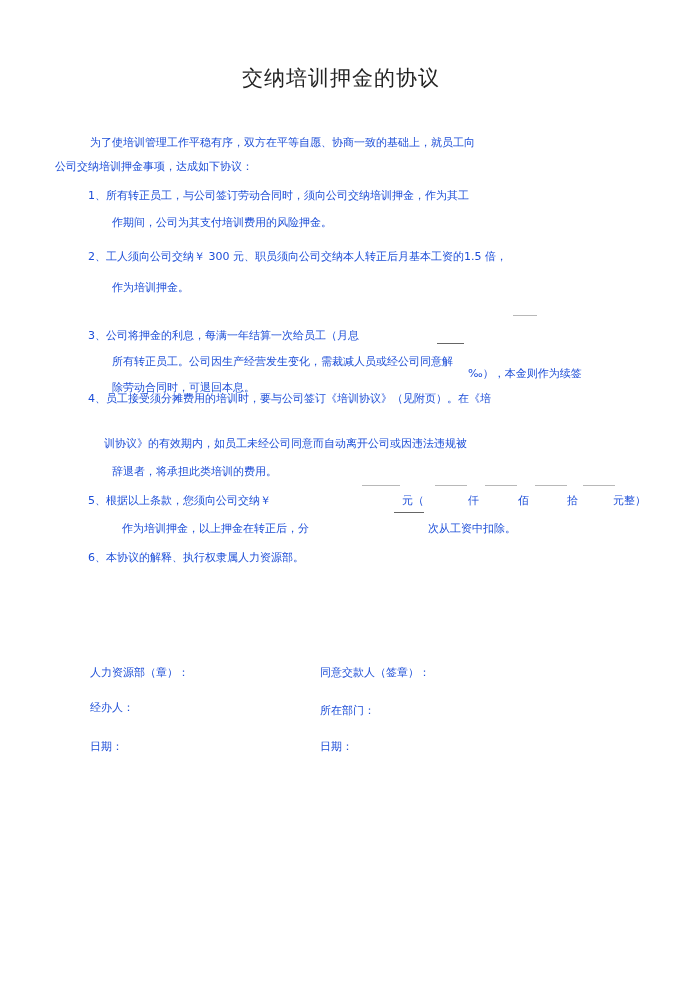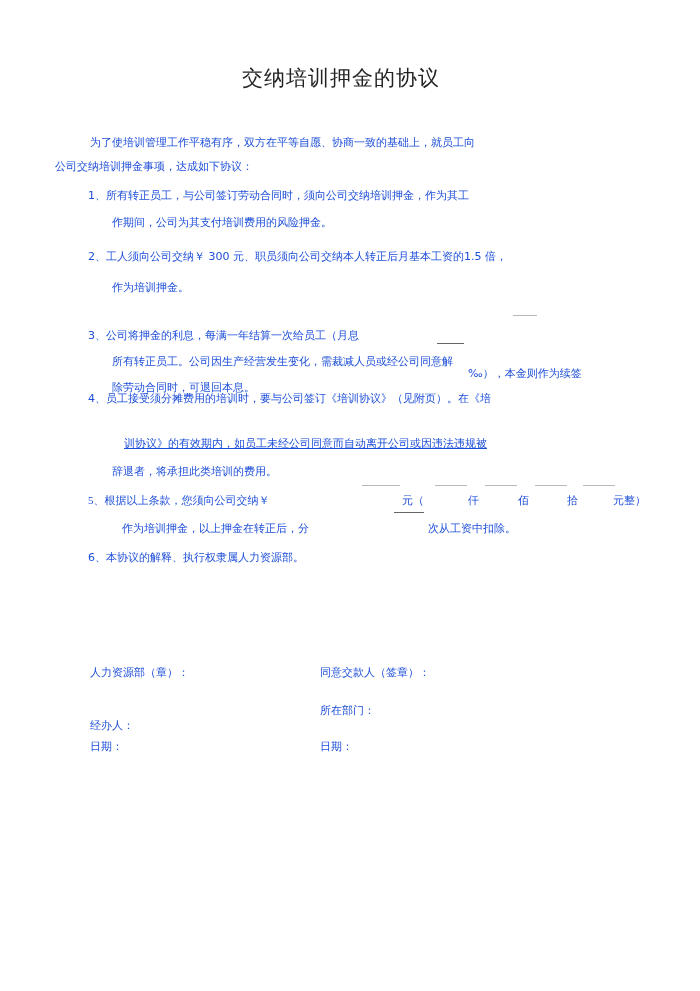--- a/index.html
+++ b/index.html
@@ -28,41 +28,41 @@
 
   <div class="line" style="left:513px;top:315px;width:24px;"></div>
 
   <div class="abs t" style="left:88px;top:328px;">3、公司将押金的利息，每满一年结算一次给员工（月息</div>
   <div class="line dark" style="left:437px;top:343px;width:27px;"></div>
   <div class="abs t" style="left:468px;top:328px;margin-top:38px;">‰），本金则作为续签</div>
   <div class="abs t" style="left:112px;top:354px;">所有转正员工。公司因生产经营发生变化，需裁减人员或经公司同意解</div>
   <div class="abs t" style="left:112px;top:380px;font-family:Liberation Serif, serif;">除劳动合同时，可退回本息。</div>
 
   <div class="abs t" style="left:88px;top:391px;">4、员工接受须分摊费用的培训时，要与公司签订《培训协议》（见附页）。在《培</div>
-  <div class="abs t" style="left:124px;top:436px;text-decoration:underline;">训协议》的有效期内，如员工未经公司同意而自动离开公司或因违法违规被</div>
+  <div class="abs t" style="left:104px;top:436px;">训协议》的有效期内，如员工未经公司同意而自动离开公司或因违法违规被</div>
   <div class="abs t" style="left:112px;top:464px;">辞退者，将承担此类培训的费用。</div>
 
   <div class="line" style="left:362px;top:485px;width:38px;"></div>
   <div class="line" style="left:435px;top:485px;width:32px;"></div>
   <div class="line" style="left:485px;top:485px;width:32px;"></div>
   <div class="line" style="left:535px;top:485px;width:32px;"></div>
   <div class="line" style="left:583px;top:485px;width:32px;"></div>
 
-  <div class="abs t" style="left:88px;top:493px;font-family:Liberation Serif, serif;">5、根据以上条款，您须向公司交纳￥</div>
+  <div class="abs t" style="left:88px;top:493px;">5、根据以上条款，您须向公司交纳￥</div>
   <div class="abs t" style="left:402px;top:493px;">元（</div>
   <div class="line dark" style="left:394px;top:512px;width:30px;"></div>
   <div class="abs t" style="left:468px;top:493px;">仟</div>
   <div class="abs t" style="left:518px;top:493px;">佰</div>
   <div class="abs t" style="left:567px;top:493px;">拾</div>
   <div class="abs t" style="left:613px;top:493px;">元整）</div>
   <div class="abs t" style="left:112px;top:521px;margin-left:10px;">作为培训押金，以上押金在转正后，分</div>
   <div class="abs t" style="left:428px;top:521px;">次从工资中扣除。</div>
 
   <div class="abs t" style="left:88px;top:550px;">6、本协议的解释、执行权隶属人力资源部。</div>
 
   <div class="abs t" style="left:90px;top:665px;">人力资源部（章）：</div>
-  <div class="abs t" style="left:90px;top:718px;">经办人：</div>
+  <div class="abs t" style="left:90px;top:700px;">经办人：</div>
   <div class="abs t" style="left:90px;top:739px;">日期：</div>
 
   <div class="abs t" style="left:320px;top:665px;">同意交款人（签章）：</div>
   <div class="abs t" style="left:320px;top:703px;">所在部门：</div>
   <div class="abs t" style="left:320px;top:739px;">日期：</div>
 </div>
 
 </body></html>

